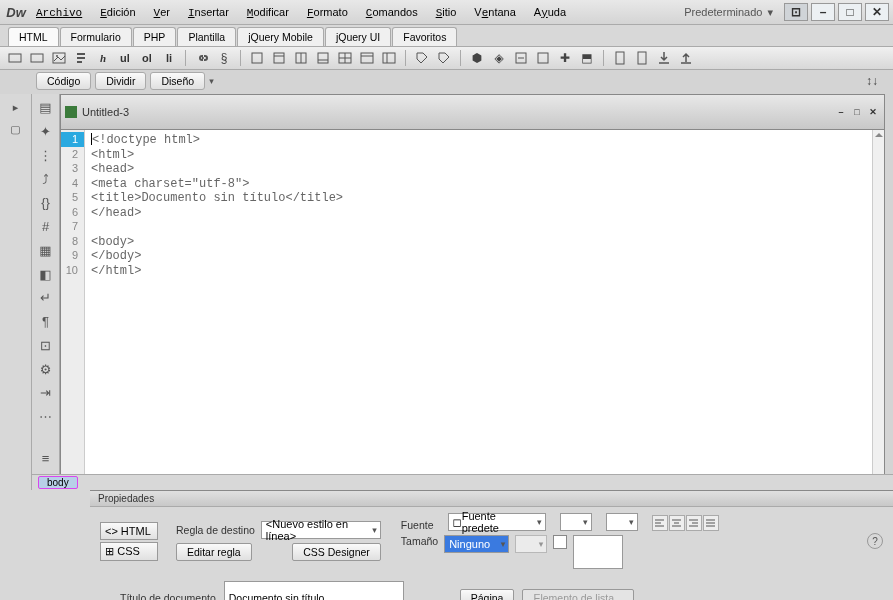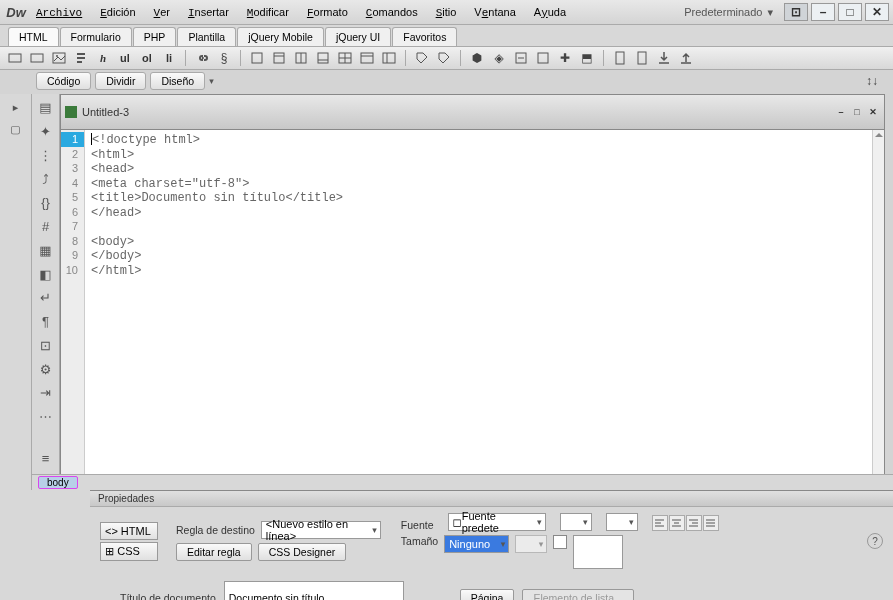--- a/index.html
+++ b/index.html
@@ -345,21 +345,21 @@
             <span>CSS</span>
           </div>
       </div>
       <div style="display:flex;flex-direction:column;gap:4px">
         <div style="display:flex;align-items:center;gap:6px">
           <span class="prop-label">Regla de destino</span>
           <div class="prop-select" style="width:120px">
               <span>&lt;Nuevo estilo en línea&gt;</span>
             </div>
         </div>
-        <div style="display:flex;align-items:center;gap:6px;justify-content:flex-start">
+        <div style="display:flex;align-items:center;gap:23px;justify-content:space-between">
           <div class="prop-action-btn">Editar regla</div>
           <div class="prop-action-btn">CSS Designer</div>
         </div>
       </div>
       <div style="display:flex;flex-direction:column;gap:4px;margin-left:12px">
         <div style="display:flex;align-items:flex-end;gap:14px">
           <span class="prop-label">Fuente</span>
           <div class="prop-select" style="width:98px">
               <span>◻</span> 
               <span>Fuente predete</span>

